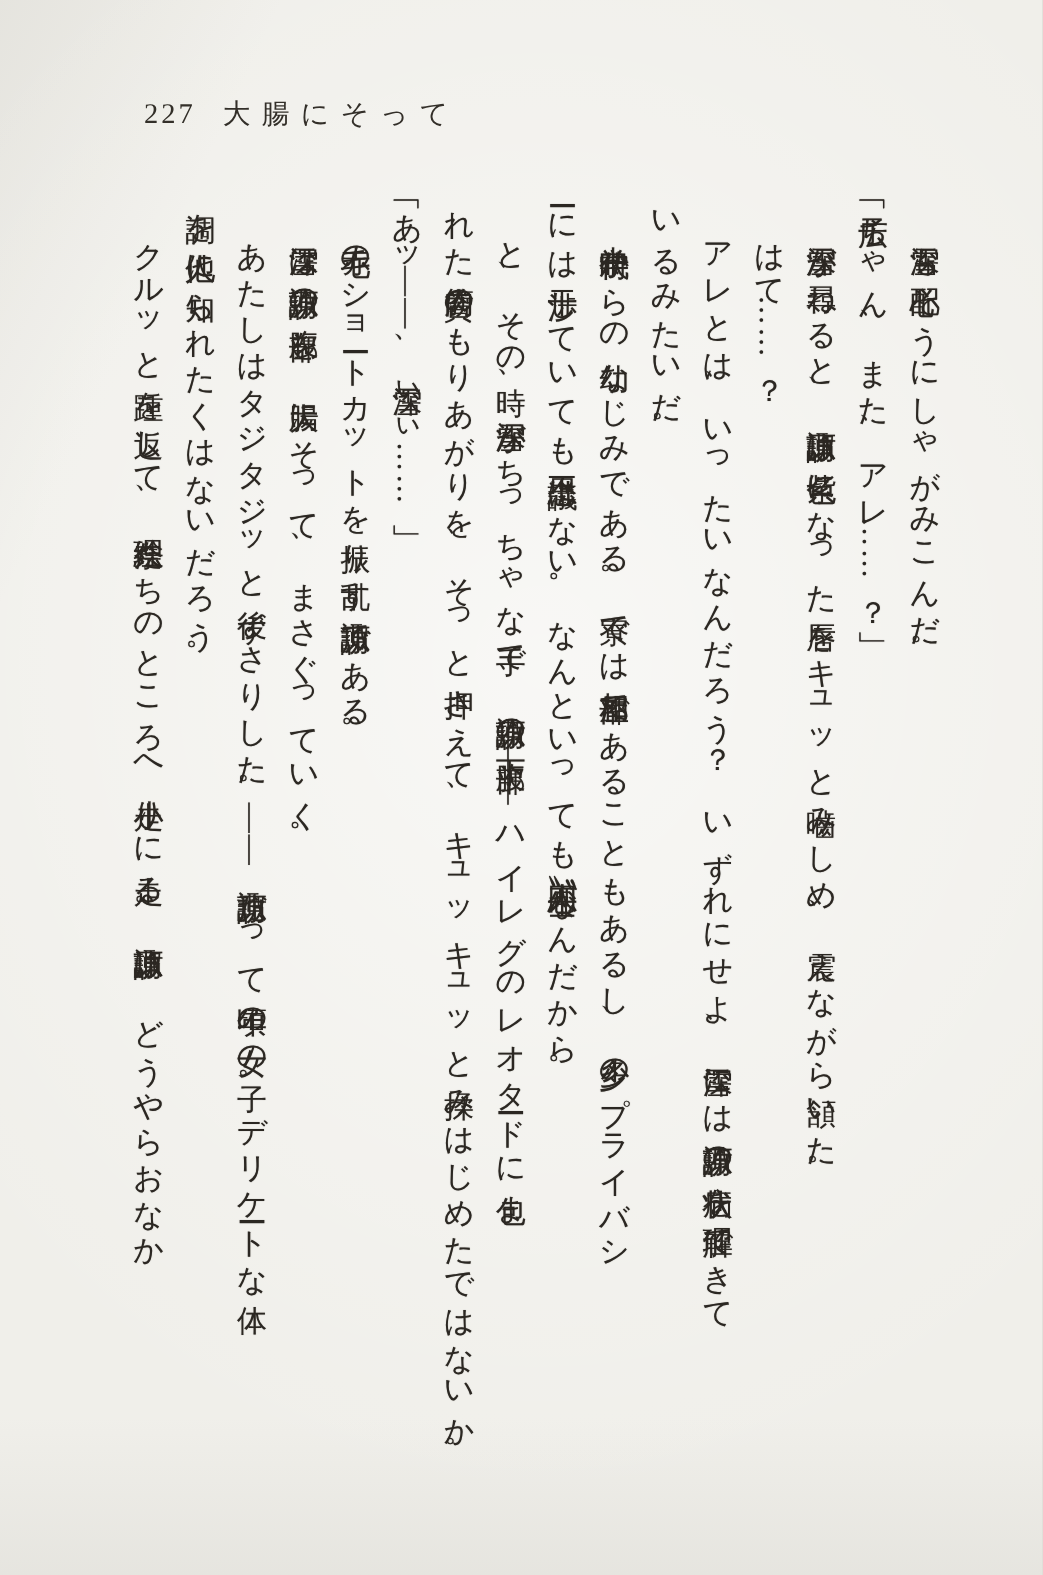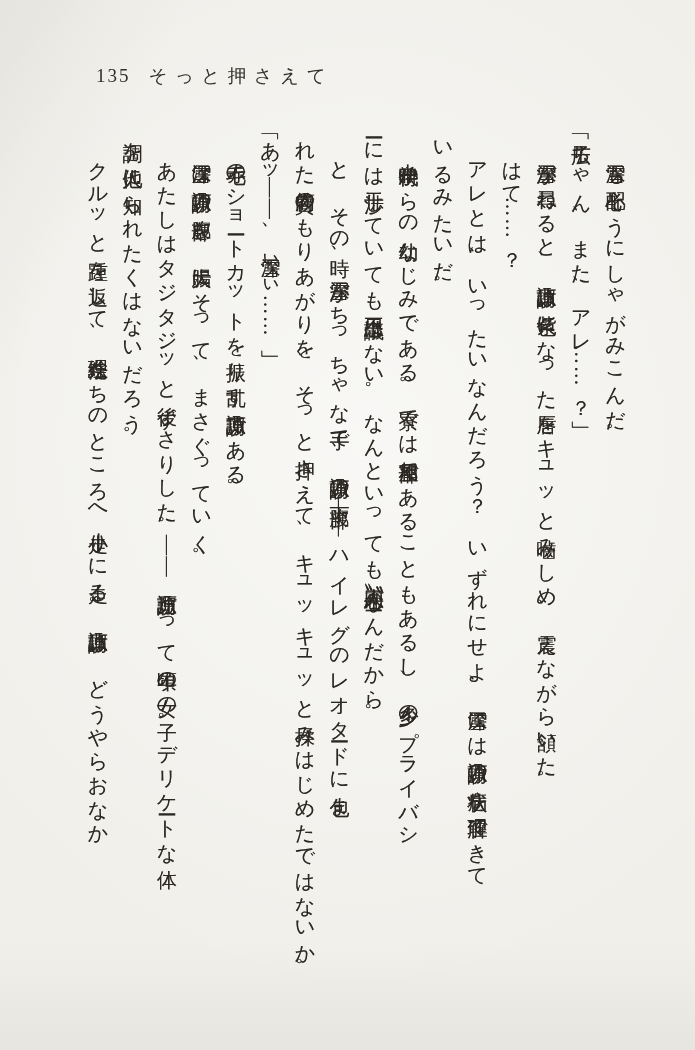--- a/index.html
+++ b/index.html
@@ -35,21 +35,21 @@
   }
   .ln{margin:0;padding:0;}
   .ind{padding-inline-start:21px;}
 </style>
 </head>
 <body>
 
 <div class="page">
 
   <div class="running-head">
-    <span class="num">135</span><span class="ttl">そっと押さえて</span>
+    <span class="num">227</span><span class="ttl">大腸にそって</span>
   </div>
 
   <div class="text-block">
     <div class="ln ind">深雪も心配そうにしゃがみこんだ。</div>
     <div class="ln">「広子ちゃん、また、アレ……？」</div>
     <div class="ln ind">深雪が尋ねると、諏訪原は紫色になった唇をキュッと嚙みしめ、震えながら頷いた。</div>
     <div class="ln ind">はて……？</div>
     <div class="ln ind">アレとは、いったいなんだろう？　いずれにせよ、深雪には諏訪原の病状を理解できて</div>
     <div class="ln">いるみたいだ。</div>
     <div class="ln ind">中学時代からの幼なじみである。寮では相部屋であることもあるし、多少のプライバシ</div>

